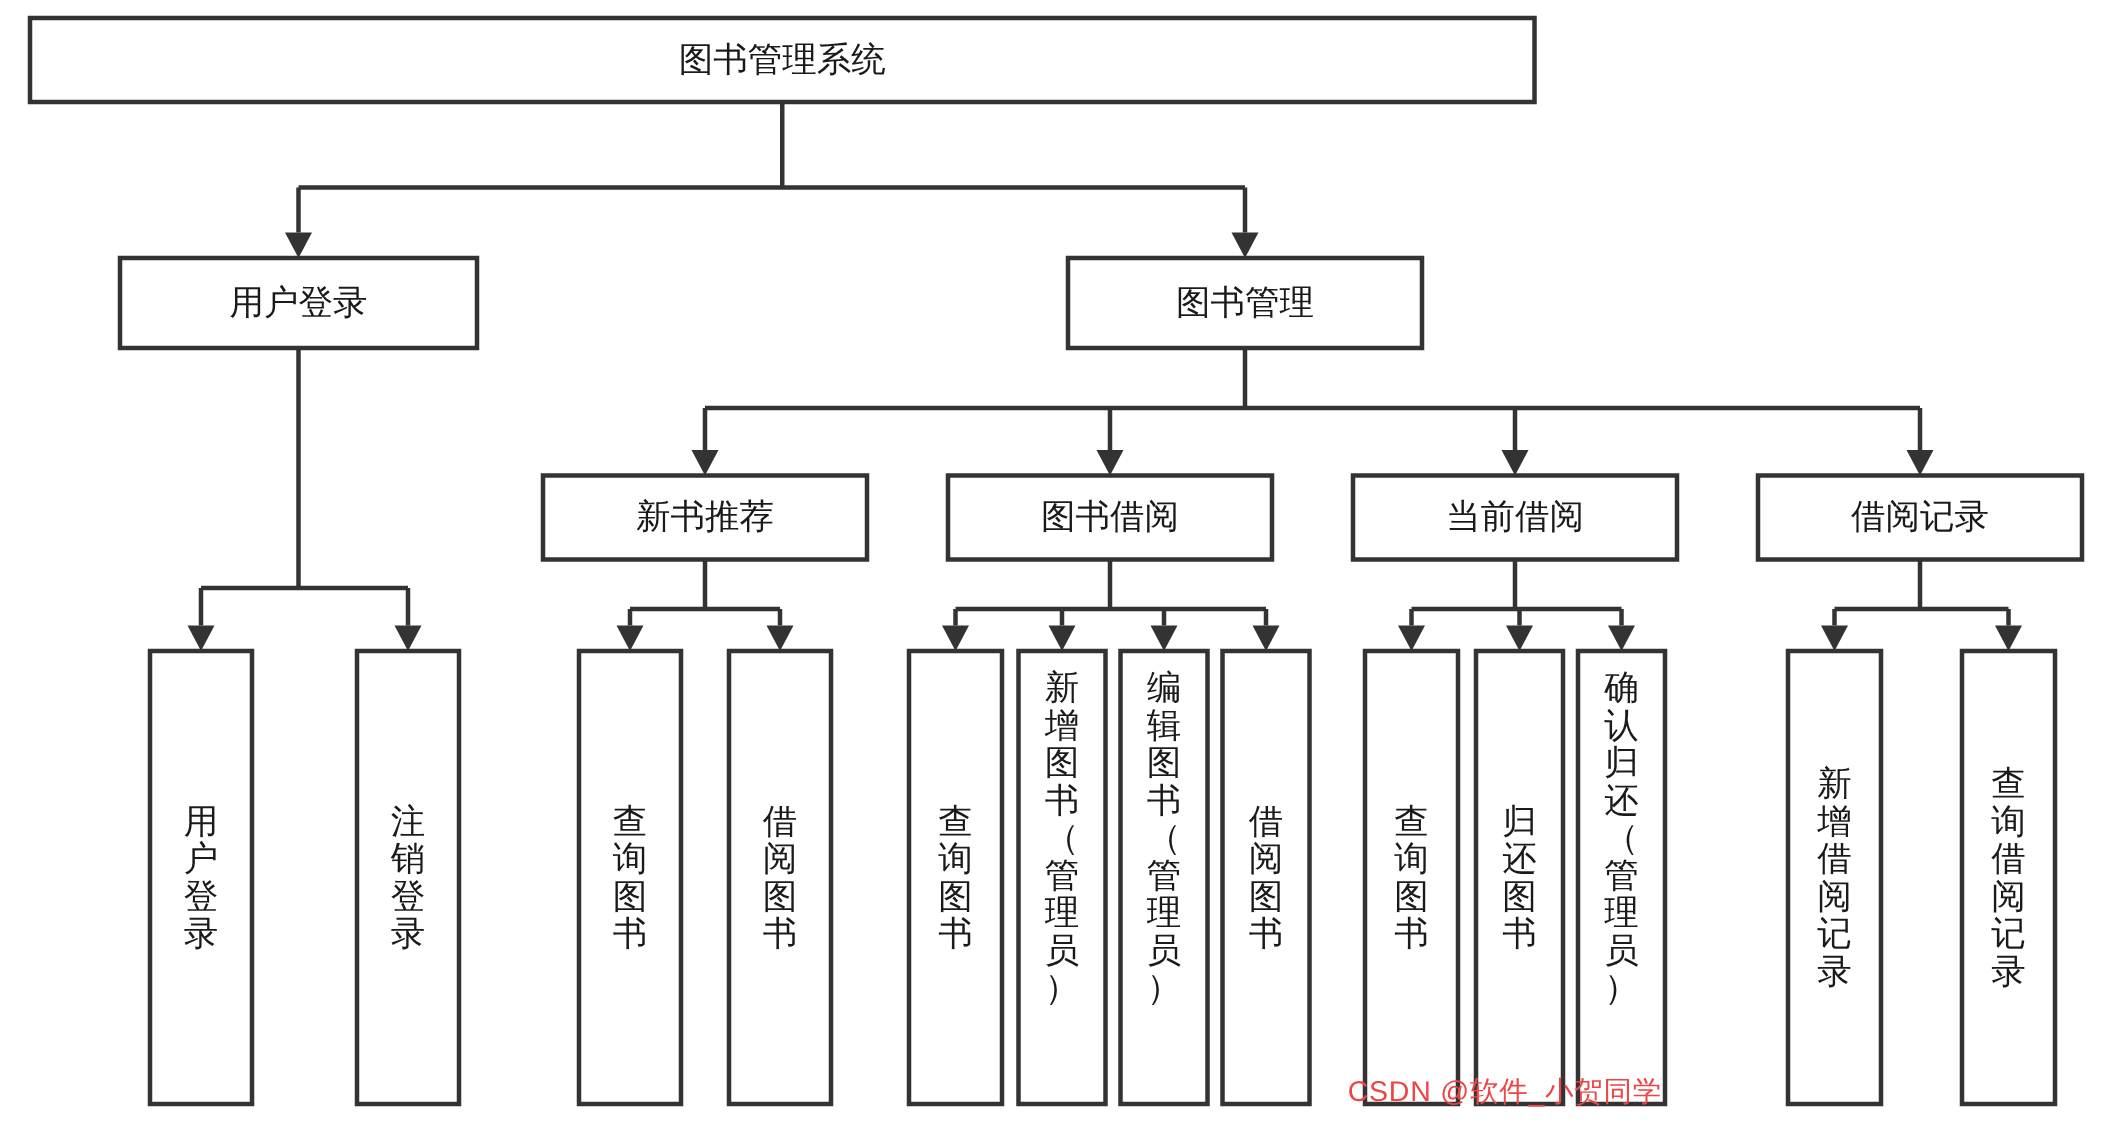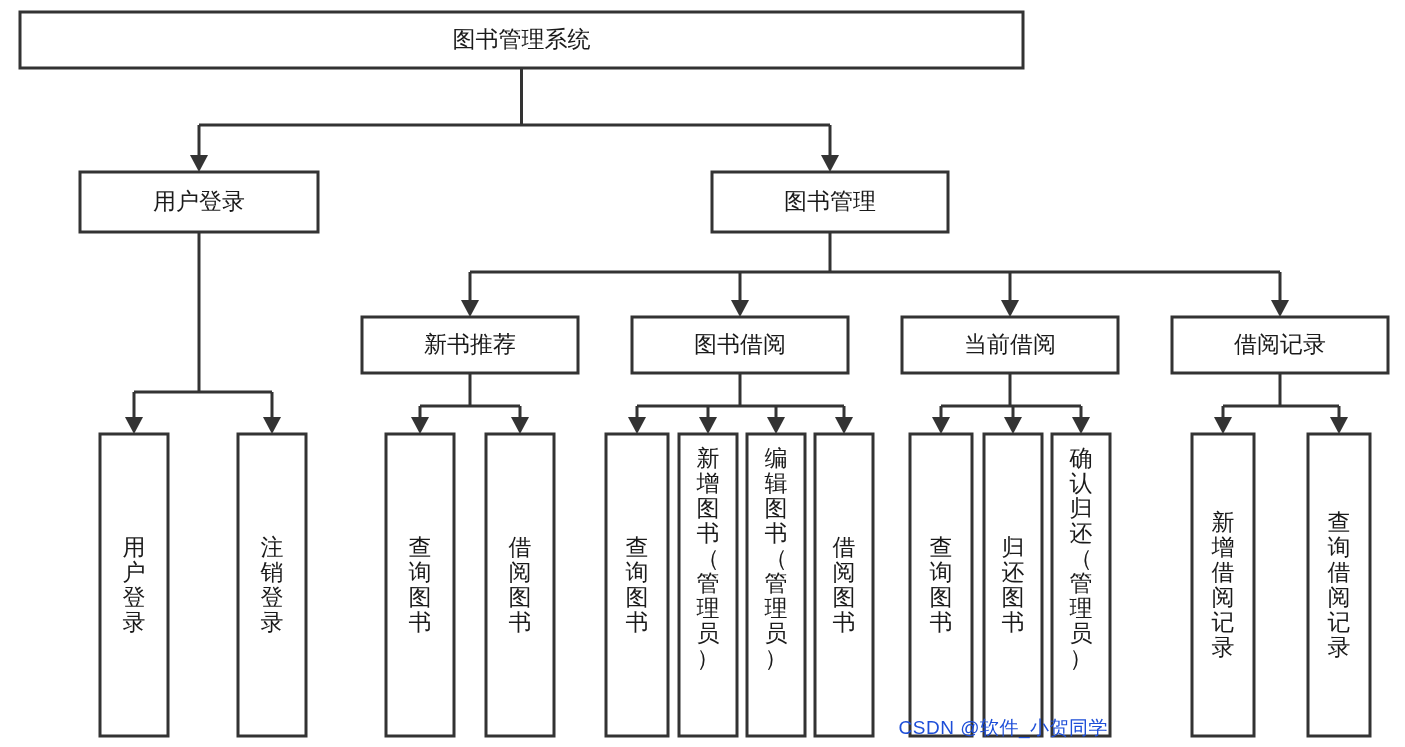--- a/index.html
+++ b/index.html
@@ -53,21 +53,21 @@
     font-size: 23px;
     fill: #1a1a1a;
     text-anchor: middle;
   }
   .watermark {
     position: absolute;
     right: 14px;
     bottom: 6px;
     font-family: "Liberation Sans", "DejaVu Sans", sans-serif;
     font-size: 19px;
-    color: #1d4ed8;
+    color: #ef4444;
     white-space: nowrap;
     pointer-events: none;
     letter-spacing: 0.5px;
   }
 </style>
 </head>
 <body>
 
 <div id="diagram-root">
   <svg class="flow" viewBox="0 0 1405 747" xmlns="http://www.w3.org/2000/svg">

